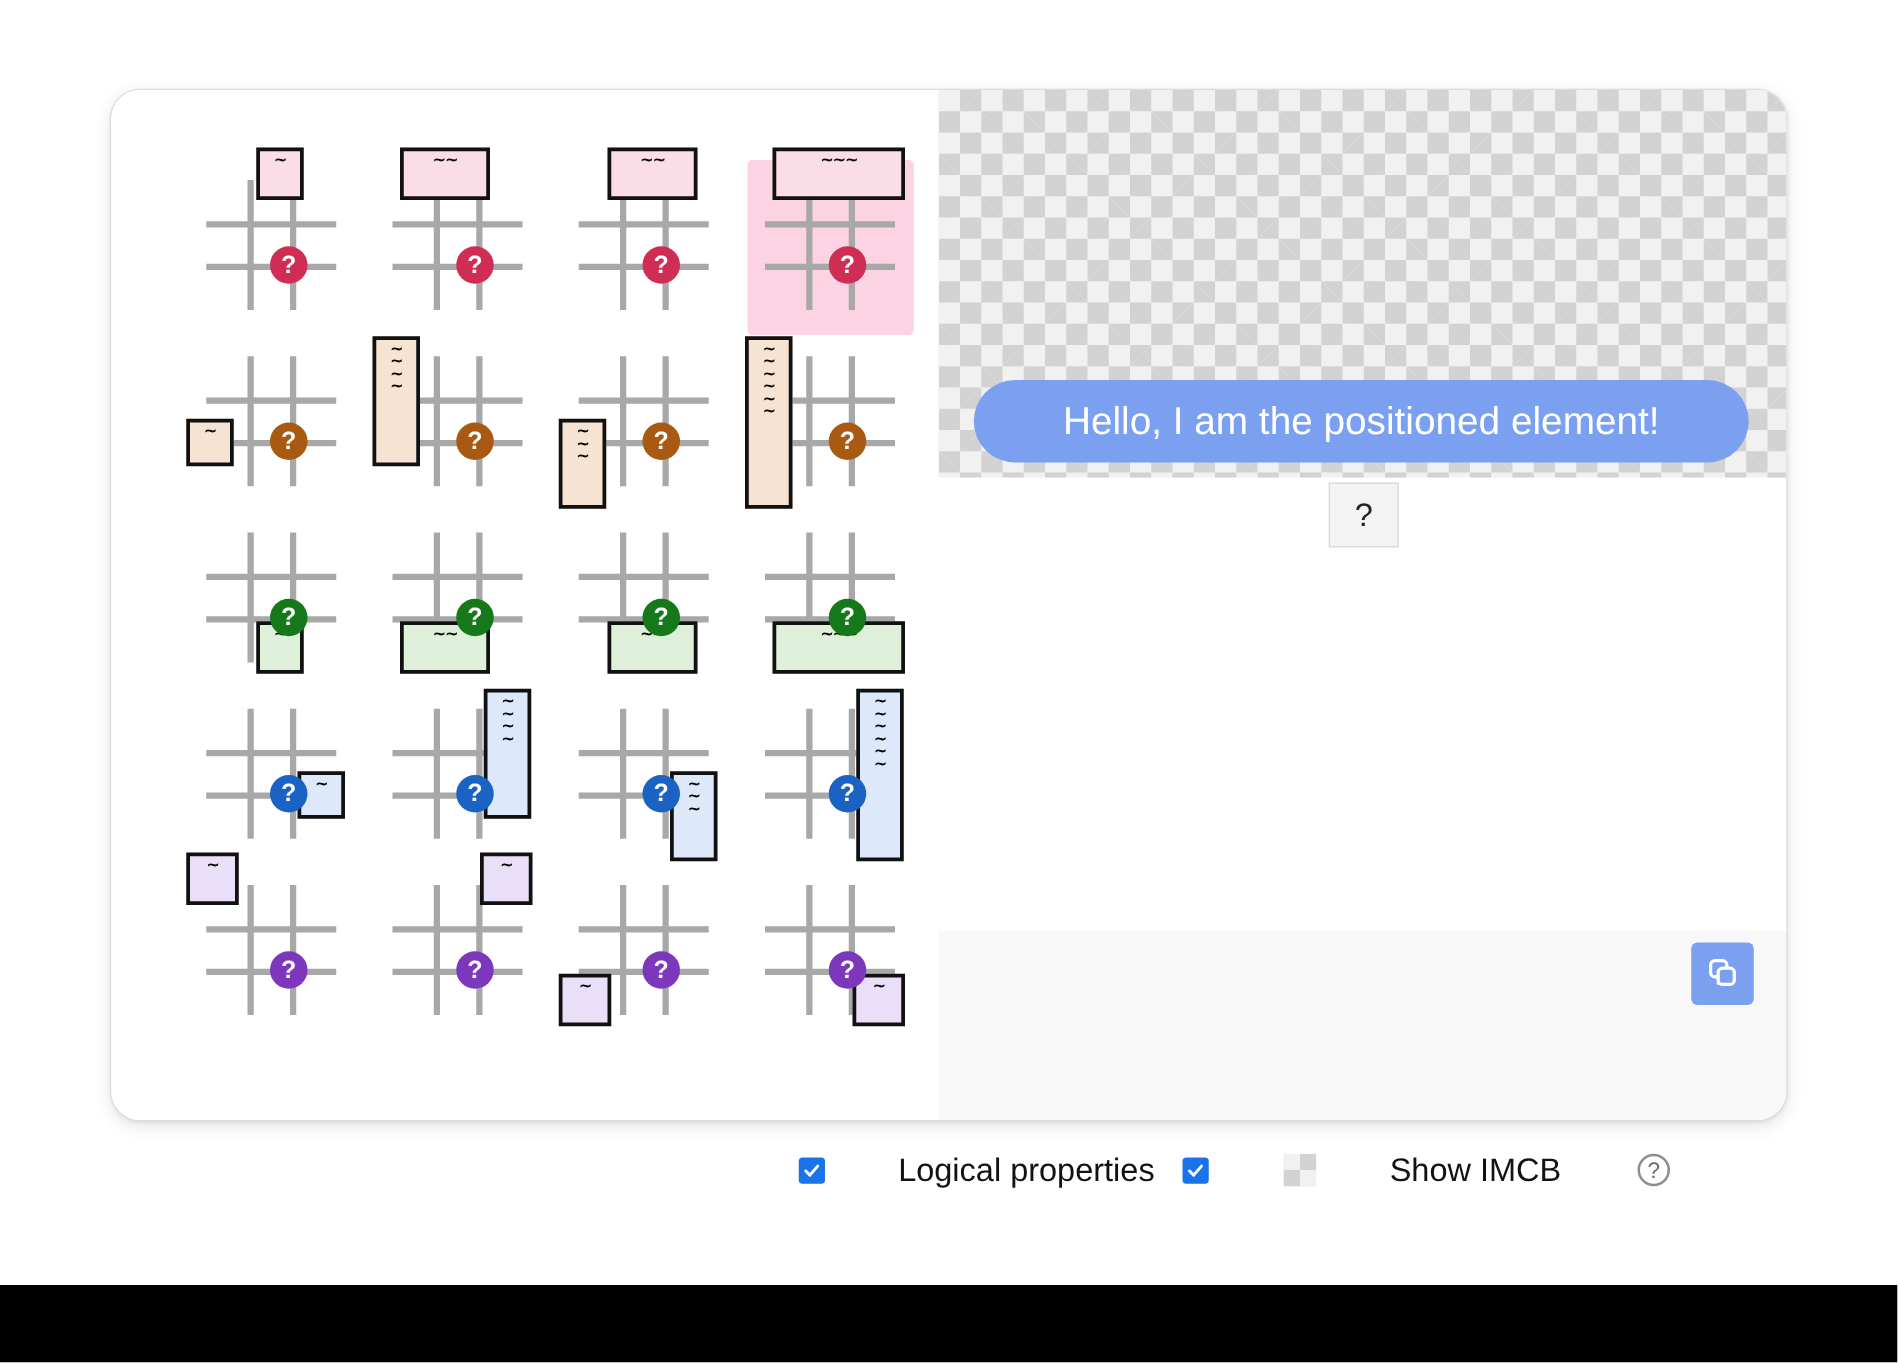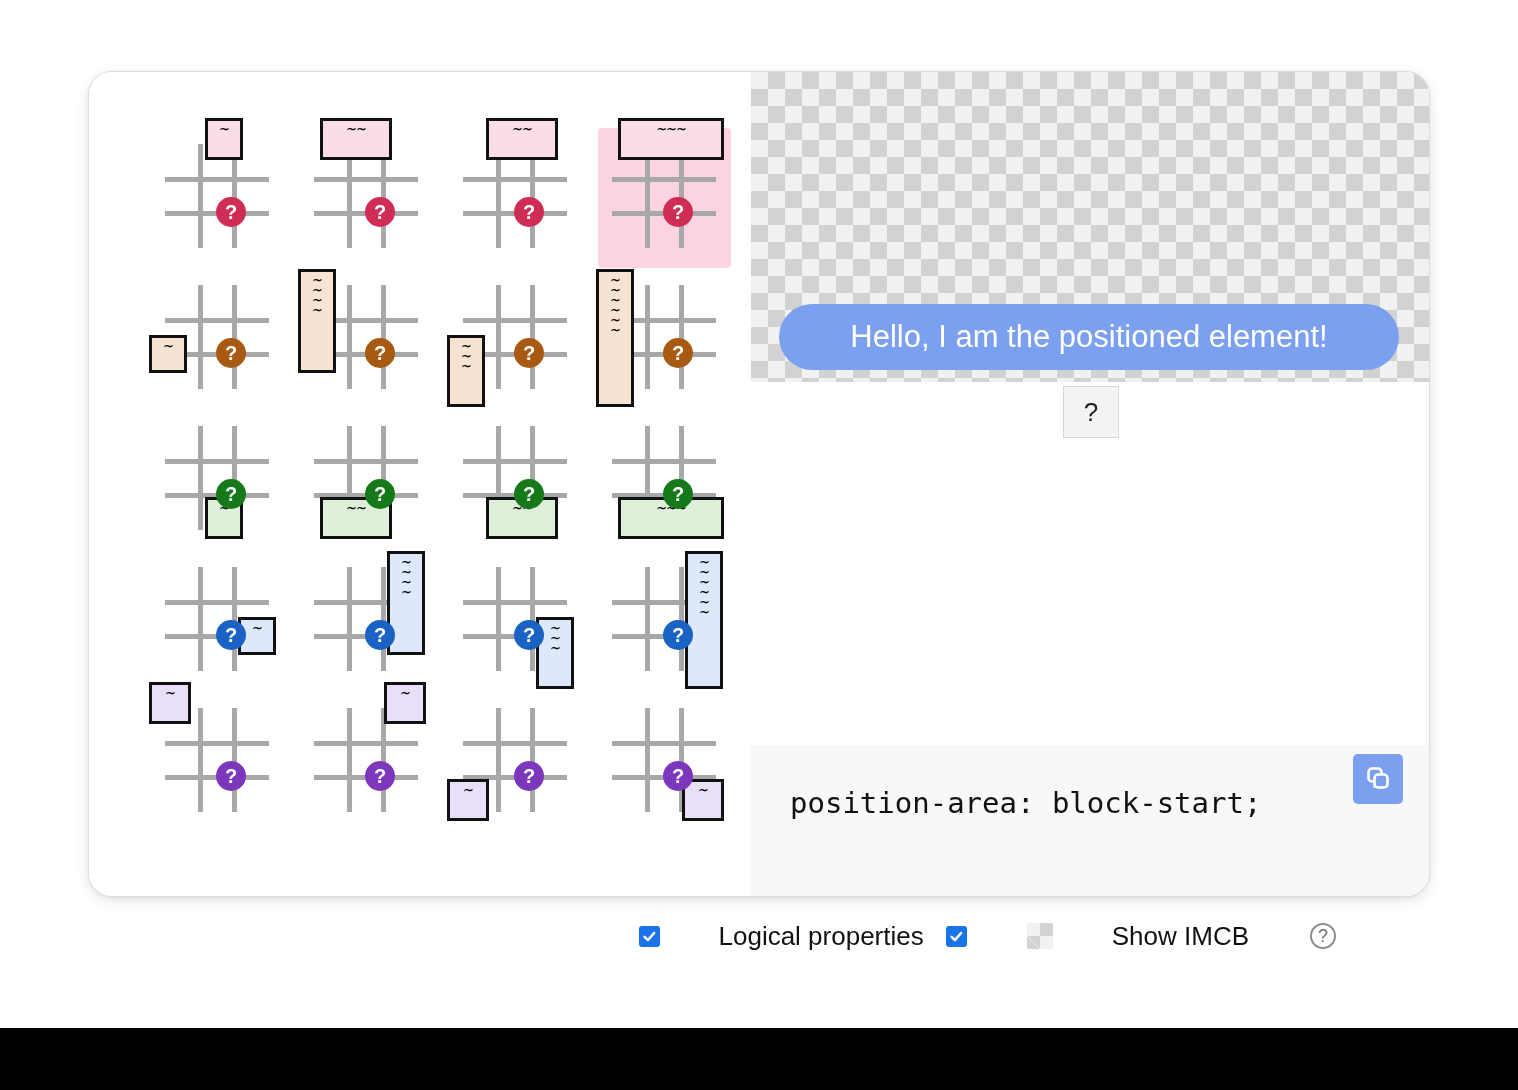--- a/index.html
+++ b/index.html
@@ -556,21 +556,20 @@
 
   <div class="right-pane">
 
     <div class="checker-area">
       <div class="tooltip-bubble">Hello, I am the positioned element!</div>
     </div>
 
     <div class="anchor-box">?</div>
 
     <div class="code-panel">
-      <div class="code-text">position-area: block-start;</div>
       <button class="copy-button">
         <span>
           <svg width="28" height="28" viewBox="0 0 28 28" aria-hidden="true">
             <rect x="4.5" y="4.5" width="13" height="13" rx="3.6" ry="3.6" fill="none" stroke="#ffffff" stroke-width="2.6"></rect>
             <path d="M10.5 22.5 h7 a3.6 3.6 0 0 0 3.6 -3.6 v-7" fill="none" stroke="#ffffff" stroke-width="2.6" stroke-linecap="round"></path>
             <rect x="10.5" y="10.5" width="13" height="13" rx="3.6" ry="3.6" fill="#7aa0ef" stroke="#ffffff" stroke-width="2.6"></rect>
           </svg>
         </span>
       </button>
     </div>

